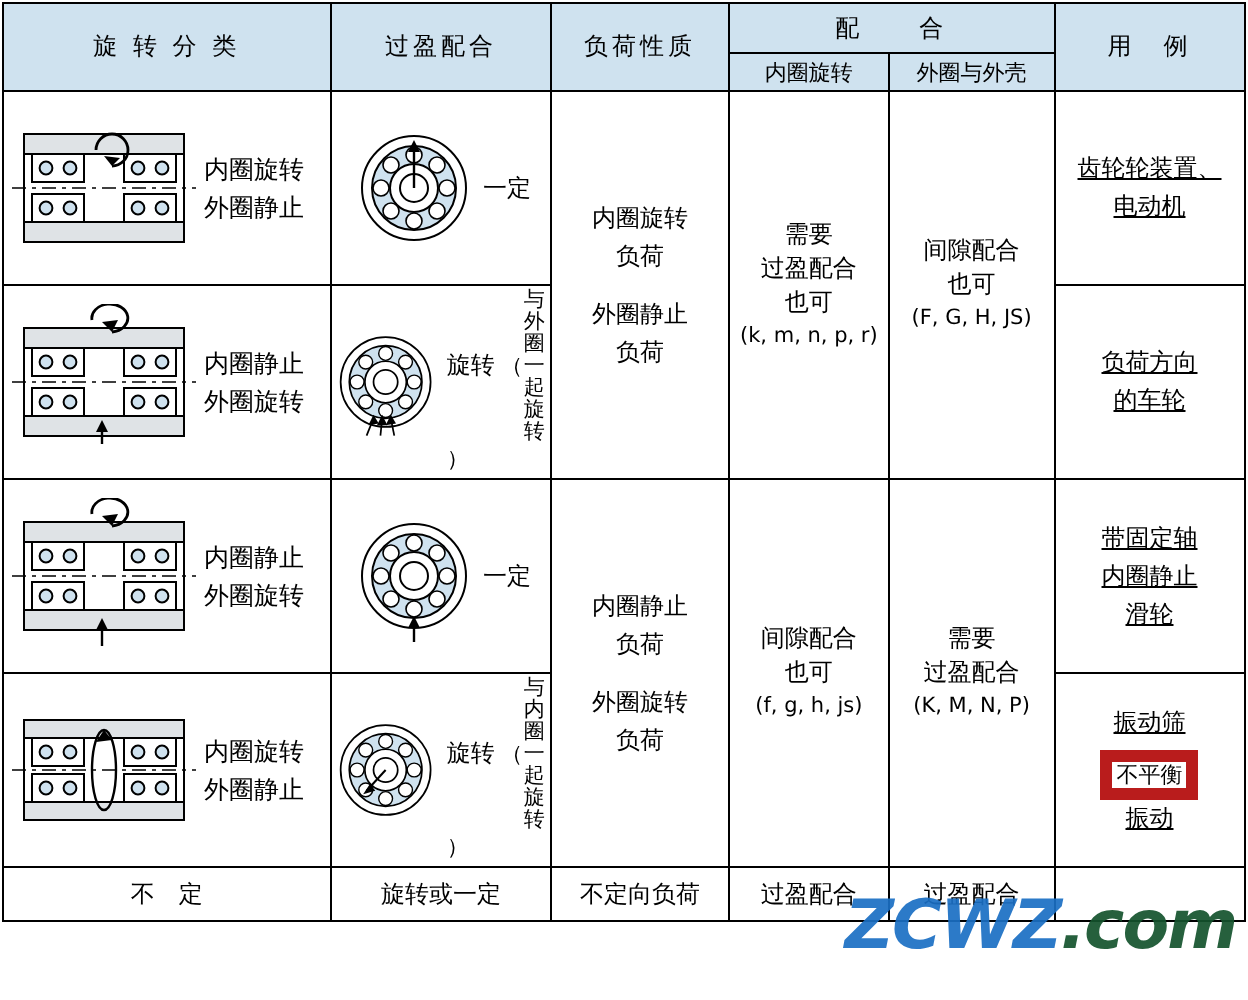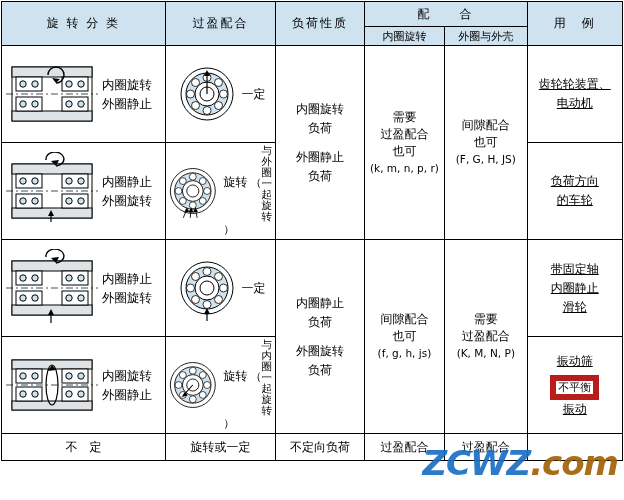--- a/index.html
+++ b/index.html
@@ -75,39 +75,39 @@
   .bear{width:62px;height:66px;}
   .bnote{
     font-size:12px;margin-left:4px;line-height:15px;text-align:left;
   }
   .vert{
     display:inline-block;
     font-size:10.5px;
     line-height:11px;
     width:11px;
     word-break:break-all;
-    text-align:left;
+    text-align:right;
     vertical-align:middle;
   }
   .brk{font-size:11px;}
   .lastrow td{height:26px;font-size:13px;}
   .watermark{
     position:absolute;
     right:6px;
     bottom:18px;
     font-family:"DejaVu Sans","Liberation Sans",sans-serif;
     font-weight:bold;
     font-style:italic;
     font-size:34px;
     color:#1b6fc4;
     letter-spacing:-1px;
     opacity:.92;
     pointer-events:none;
   }
-  .watermark .dom{color:#a16207;}
+  .watermark .dom{color:#14532d;}
   .stack{display:flex;flex-direction:column;justify-content:center;height:100%;}
   .boxed{
     display:inline-block;border:6px solid #b91c1c;padding:0 2px;font-size:11px;line-height:13px;
   }
 </style>
 </head>
 <body>
 
 <div class="sheet">
 

